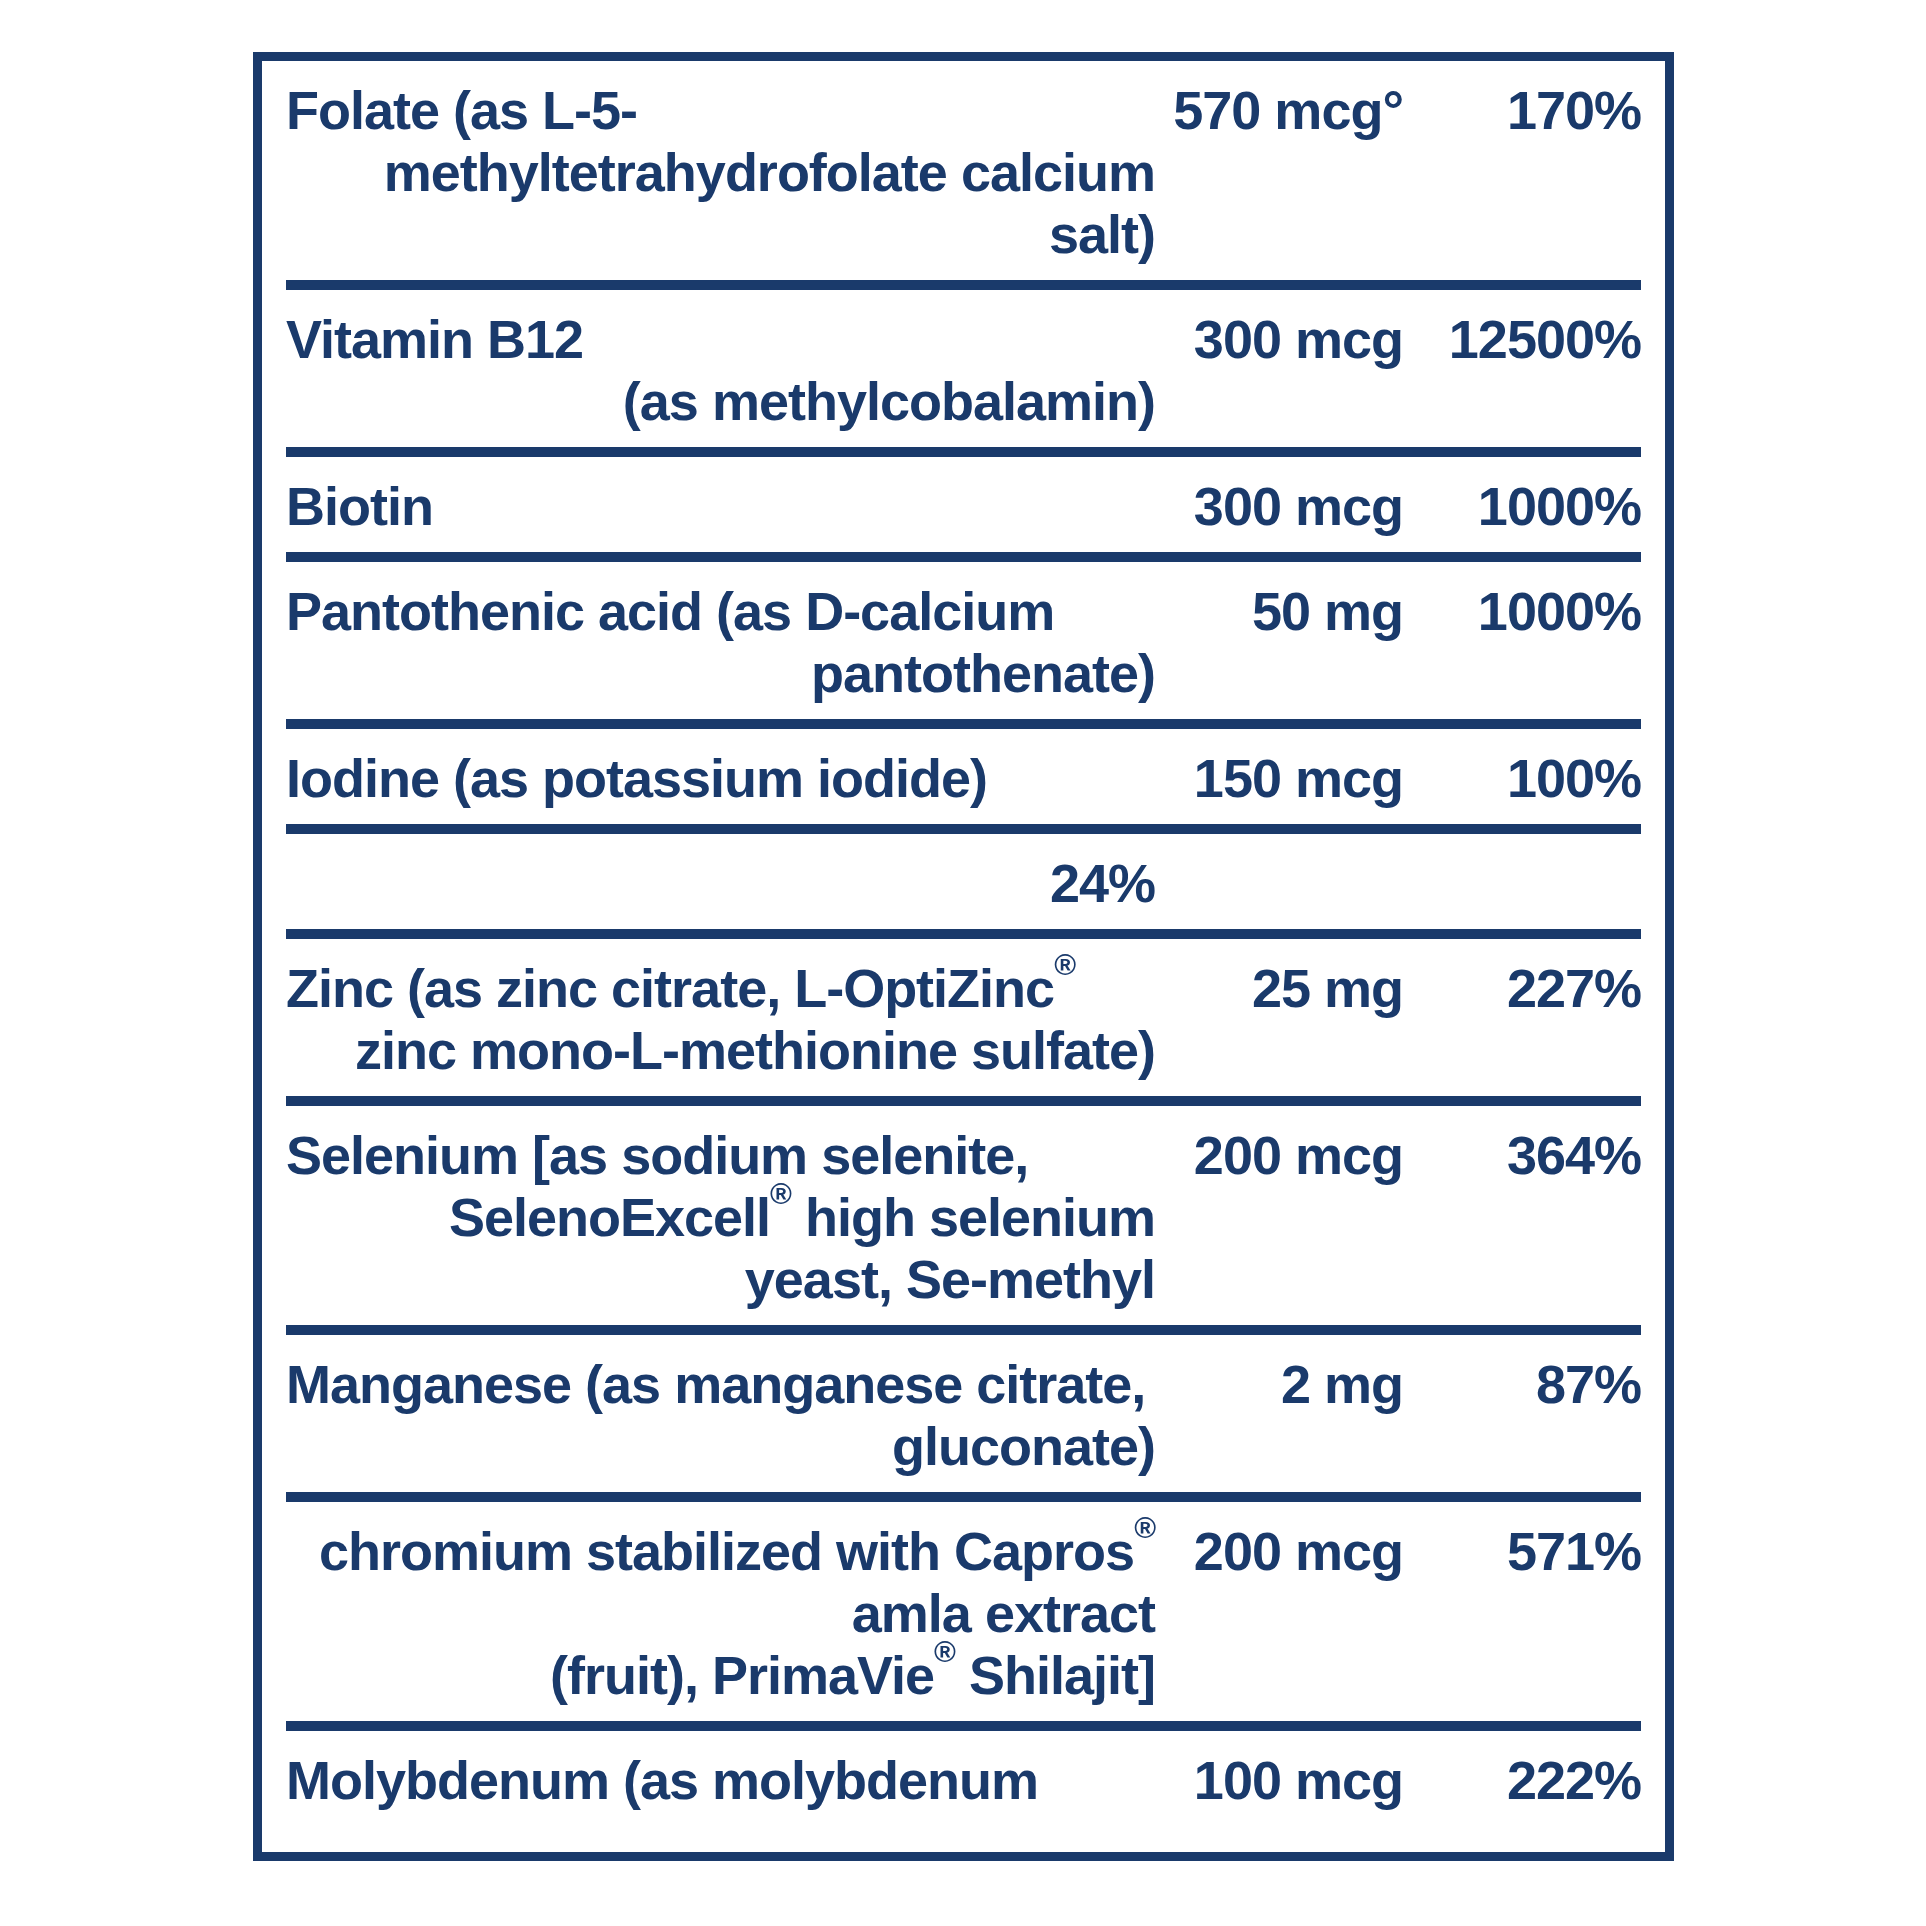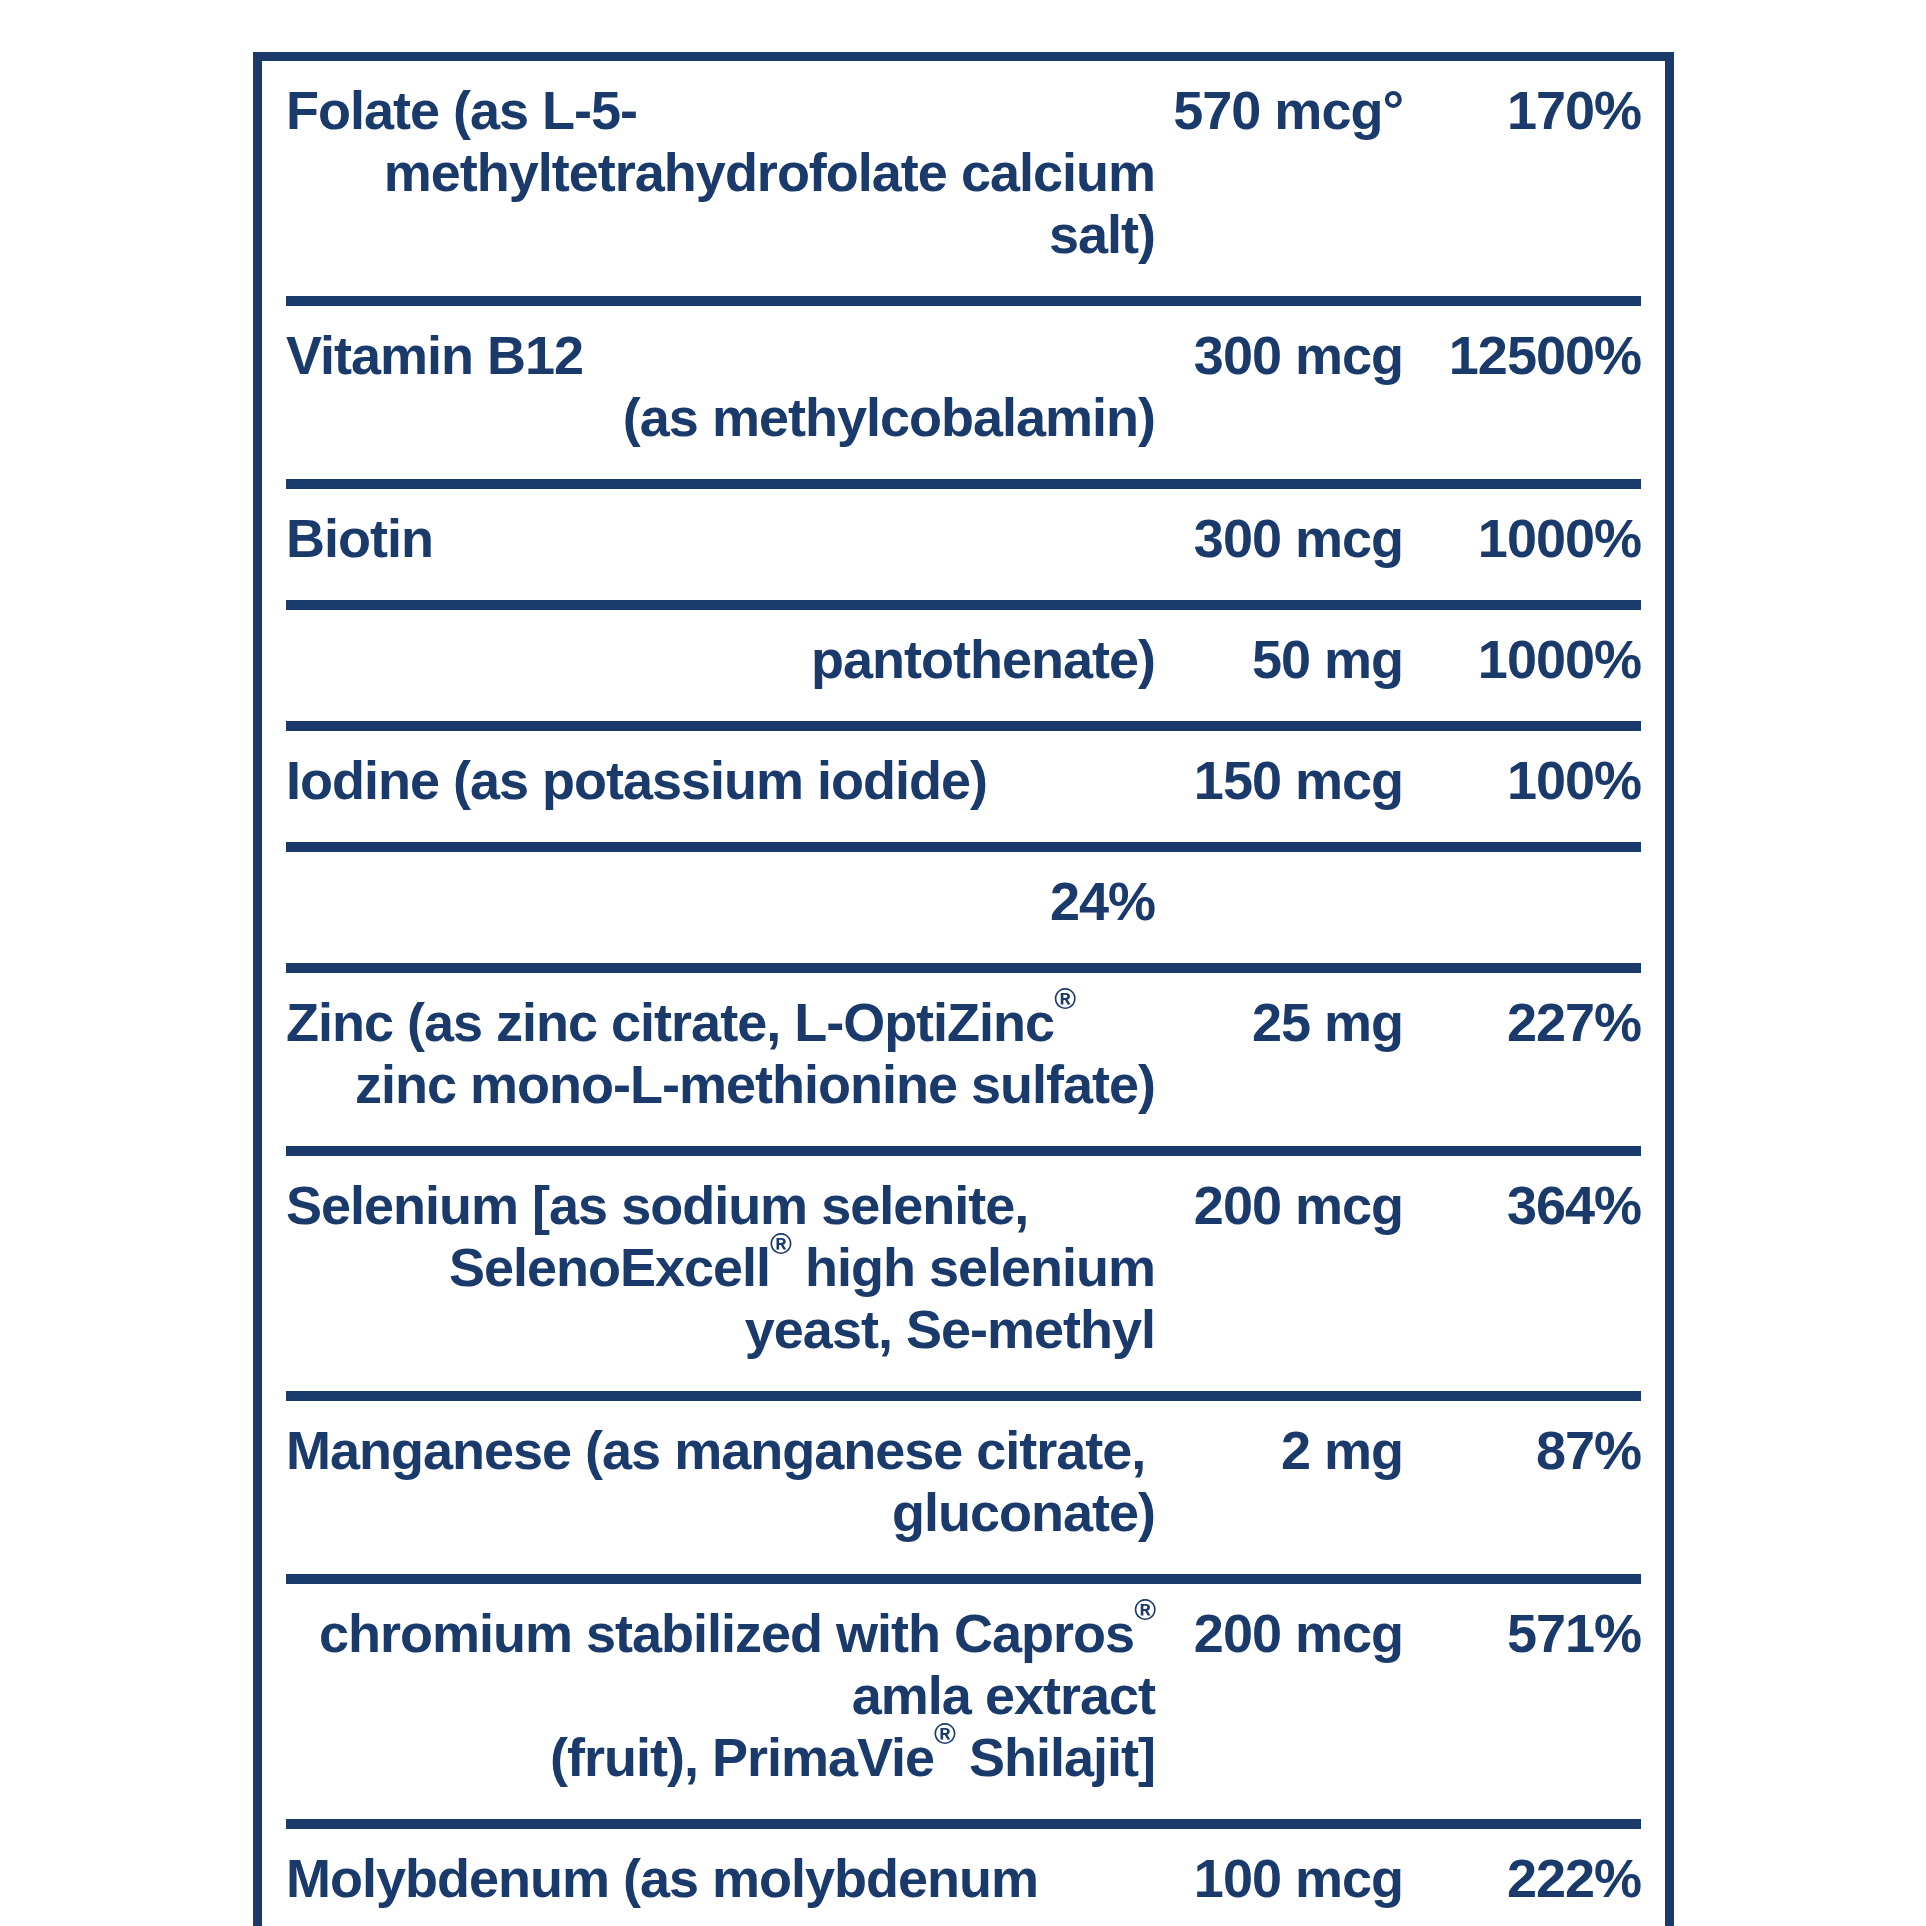--- a/index.html
+++ b/index.html
@@ -17,21 +17,21 @@
     margin: 52px auto 0 auto;
     border: 9px solid #1a3a6b;
     background: #ffffff;
     padding: 0 24px 26px 24px;
   }
 
   .row {
     display: grid;
     grid-template-columns: 1fr 248px 238px;
     align-items: start;
-    padding: 18px 0 31px 0;
+    padding: 18px 0 15px 0;
     color: #1a3a6b;
     font-weight: bold;
     font-size: 54px;
     line-height: 62px;
     letter-spacing: -1px;
   }
 
   .name-line { display: block; }
   .name-line.cont { padding-left: 15px; text-align: right; }
 
@@ -84,20 +84,21 @@
           <span class="name-line">Biotin</span>
         </div>
     <div class="amount">300 mcg</div>
     <div class="dv">1000%</div>
   </div>
 
   <div class="divider"></div>
 
   <div class="row">
     <div class="name">
+          <span class="name-line">Pantothenic acid (as D-calcium</span>
           <span class="name-line cont">pantothenate)</span>
         </div>
     <div class="amount">50 mg</div>
     <div class="dv">1000%</div>
   </div>
 
   <div class="divider"></div>
 
   <div class="row">
     <div class="name">

